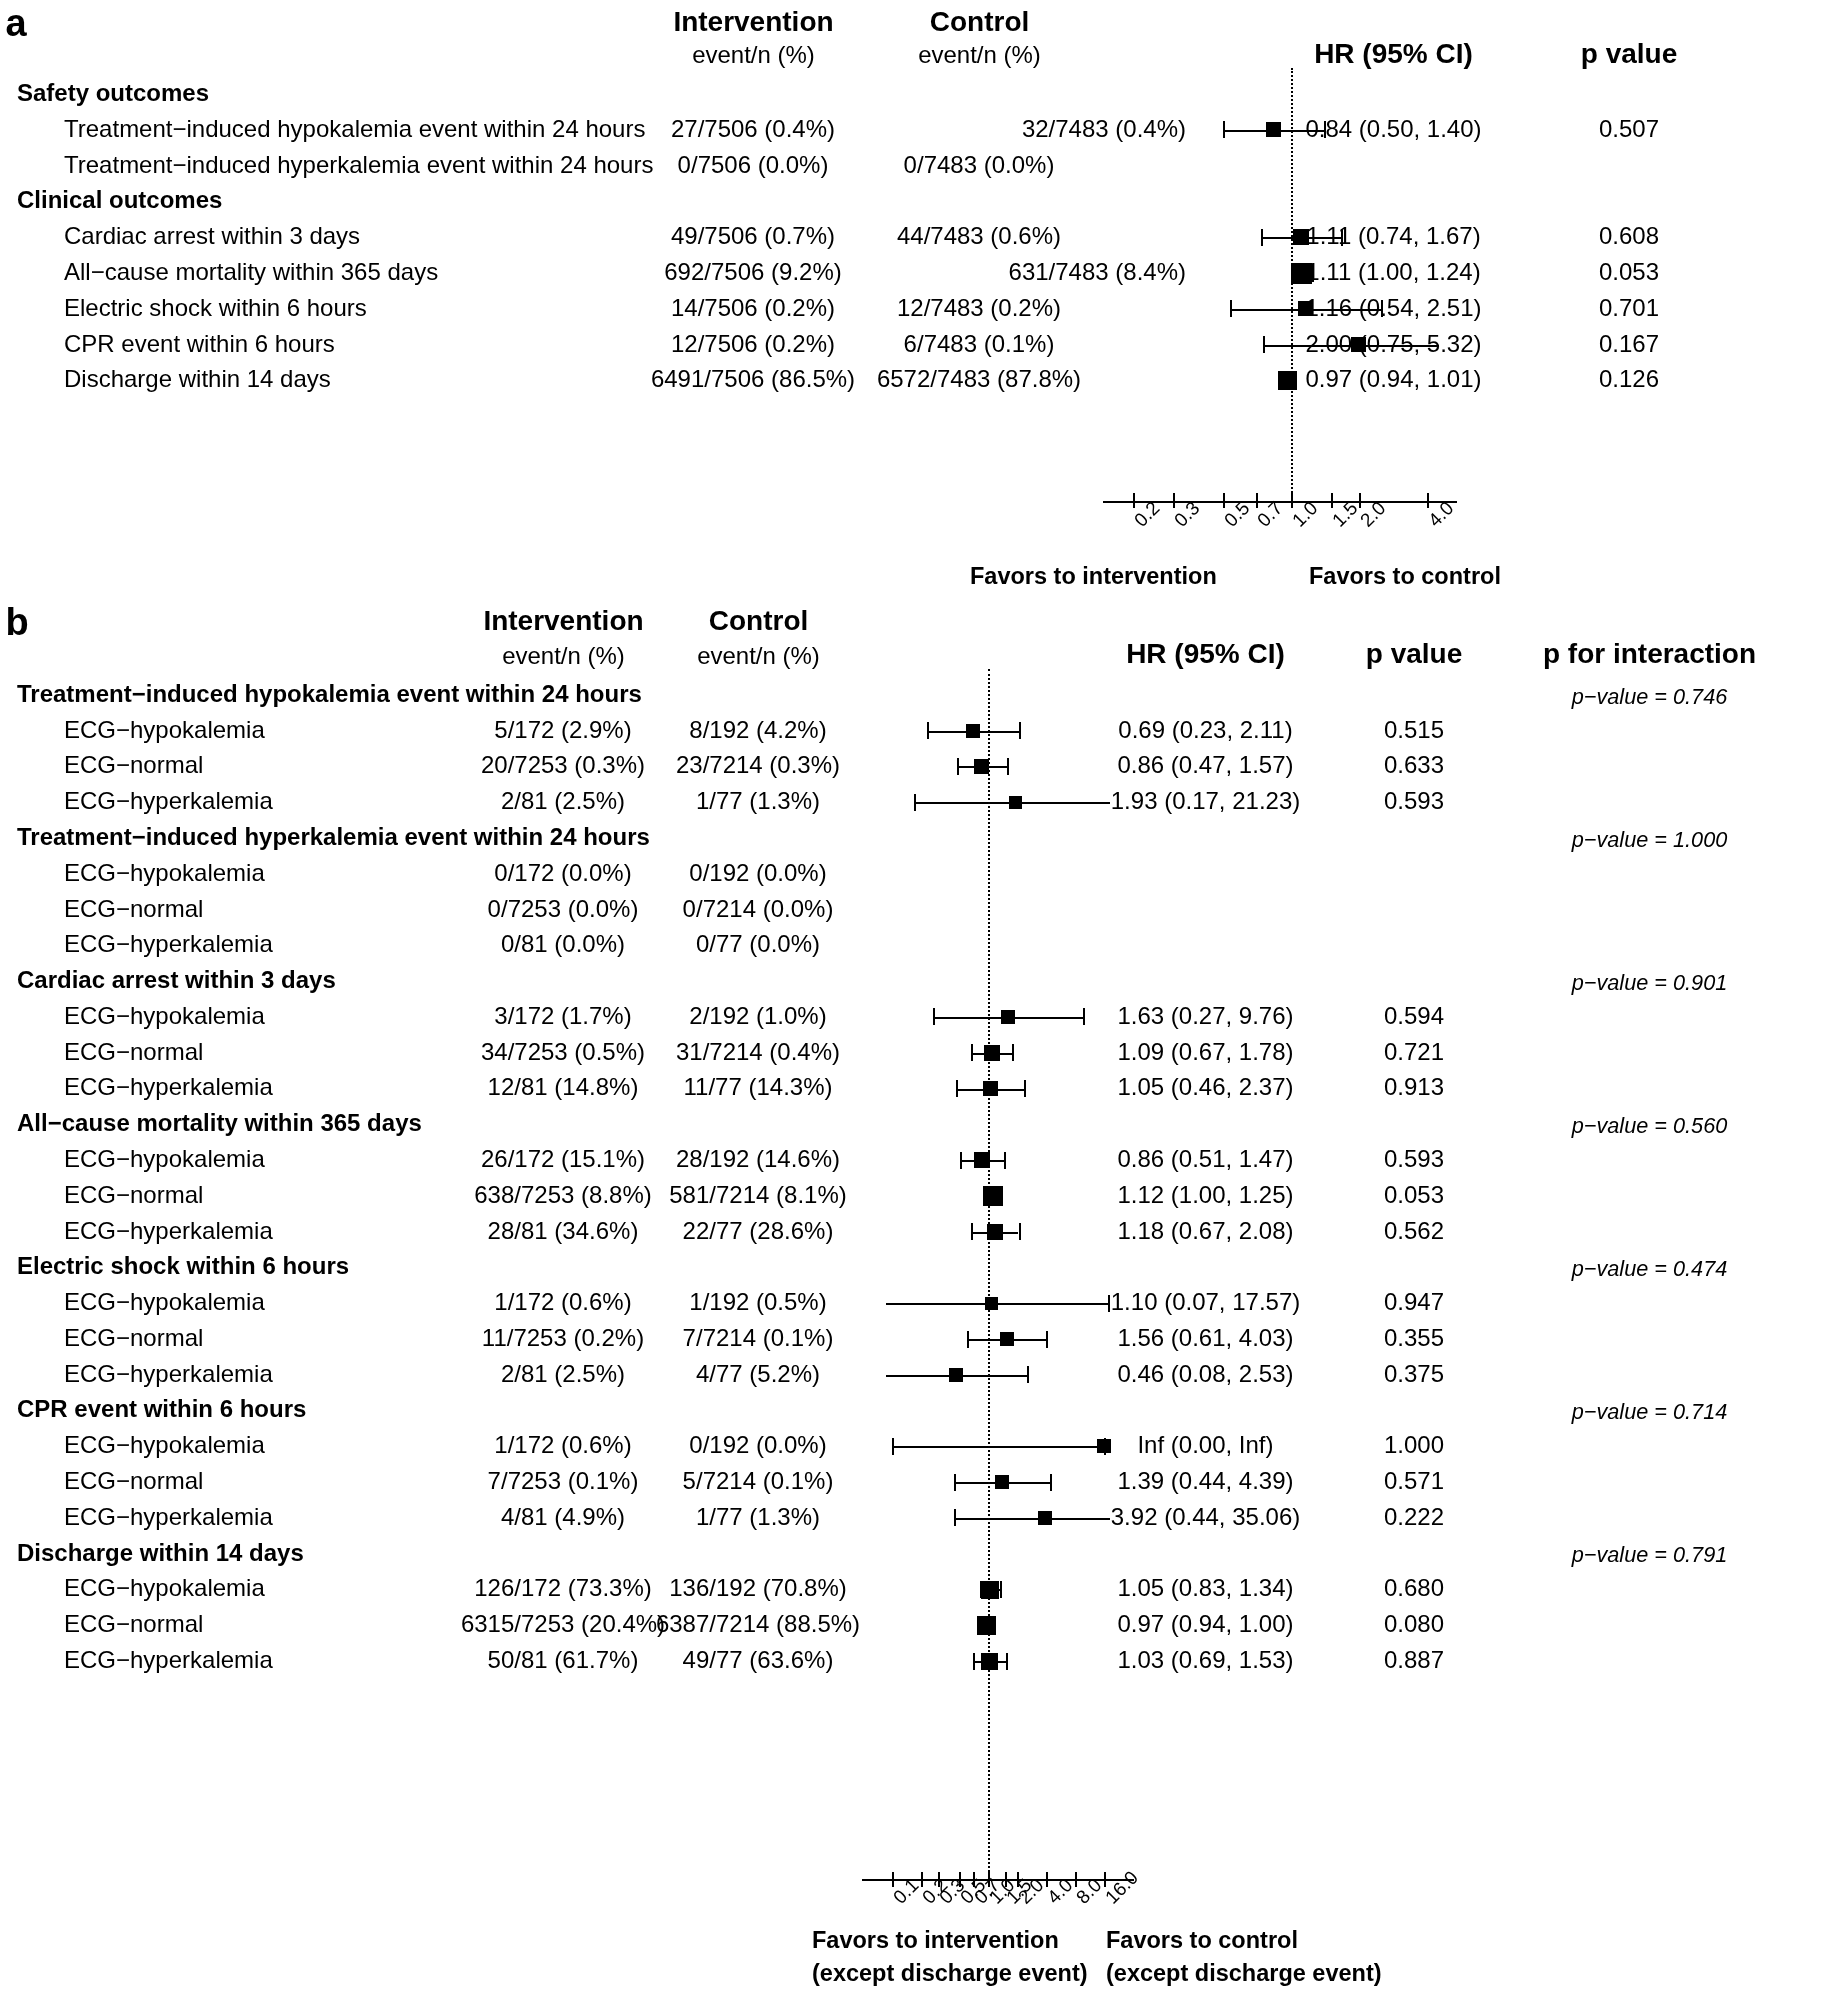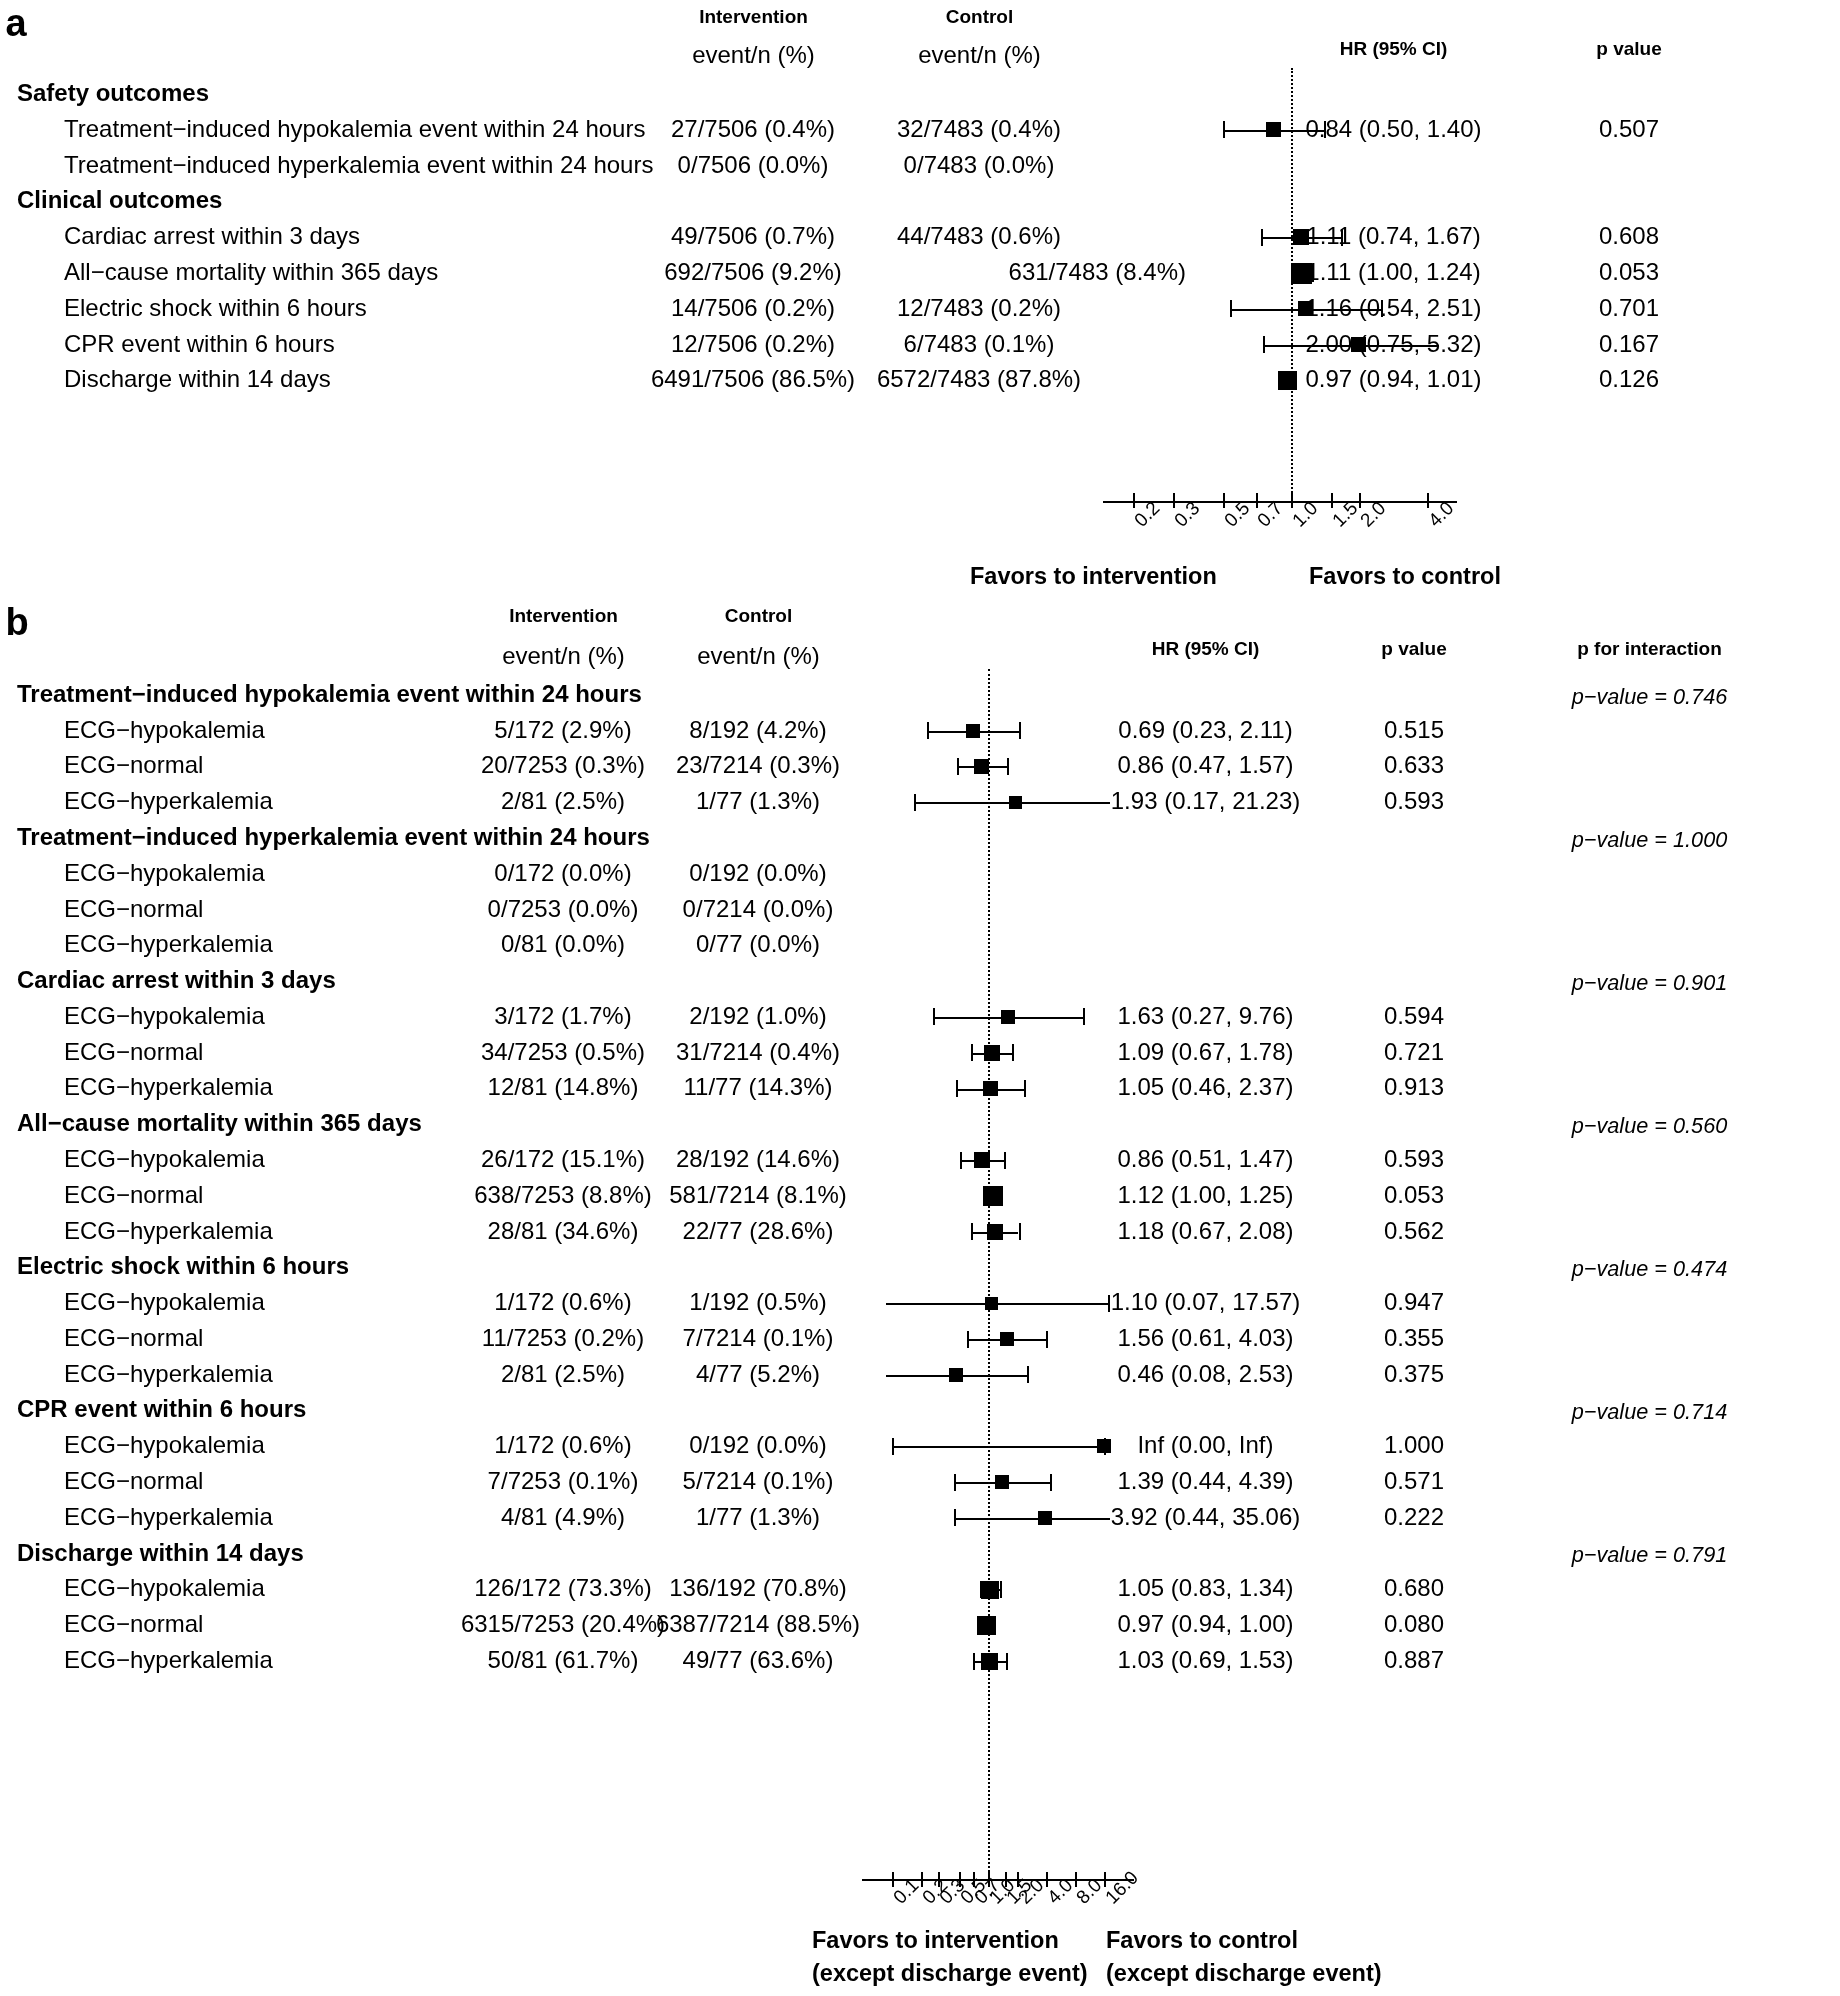--- a/index.html
+++ b/index.html
@@ -28,21 +28,21 @@
   }
   .c-int, .c-ctl, .c-hr, .c-p, .c-pint {
     position: absolute;
     font-size: 24px;
     white-space: nowrap;
     text-align: center;
   }
   .hdr-bold {
     position: absolute;
     font-weight: bold;
-    font-size: 19px;
+    font-size: 28px;
     white-space: nowrap;
     text-align: center;
   }
   .hdr-sub {
     position: absolute;
     font-size: 24px;
     white-space: nowrap;
     text-align: center;
   }
   .group-head {
@@ -109,21 +109,21 @@
     <div class="hdr-bold" style="left:565px;top:5.6px;width:377px;">Intervention</div>
     <div class="hdr-bold" style="left:791px;top:5.6px;width:377px;">Control</div>
     <div class="hdr-sub" style="left:565px;top:41px;width:377px;">event/n (%)</div>
     <div class="hdr-sub" style="left:791px;top:41px;width:377px;">event/n (%)</div>
     <div class="hdr-bold" style="left:1205px;top:38px;width:377px;">HR (95% CI)</div>
     <div class="hdr-bold" style="left:1488px;top:38px;width:282px;">p value</div>
     <div class="nullline" style="left:1291px;top:68px;height:433px;"></div>
     <div class="group-head" style="left:17px;top:79px;">Safety outcomes</div>
     <div class="c-label" style="left:64px;top:115px;">Treatment−induced hypokalemia event within 24 hours</div>
     <div class="c-int" style="left:546px;top:115px;width:414px;">27/7506 (0.4%)</div>
-    <div class="c-ctl" style="left:772px;top:115px;width:414px;">32/7483 (0.4%)</div>
+    <div class="c-ctl" style="left:772px;top:115px;width:414px;text-align:right;">32/7483 (0.4%)</div>
     <div class="c-hr" style="left:1205px;top:115px;width:377px;">0.84 (0.50, 1.40)</div>
     <div class="c-p" style="left:1488px;top:115px;width:282px;">0.507</div>
     <div class="ci" style="left:1223px;top:130px;width:101px;"></div>
     <div class="cap" style="left:1223px;top:121px;height:17px;"></div>
     <div class="cap" style="left:1324px;top:121px;height:17px;"></div>
     <div class="box" style="left:1266px;top:122px;width:15px;height:15px;"></div>
     <div class="c-label" style="left:64px;top:151px;">Treatment−induced hyperkalemia event within 24 hours</div>
     <div class="c-int" style="left:546px;top:151px;width:414px;">0/7506 (0.0%)</div>
     <div class="c-ctl" style="left:772px;top:151px;width:414px;">0/7483 (0.0%)</div>
     <div class="group-head" style="left:17px;top:186px;">Clinical outcomes</div>

